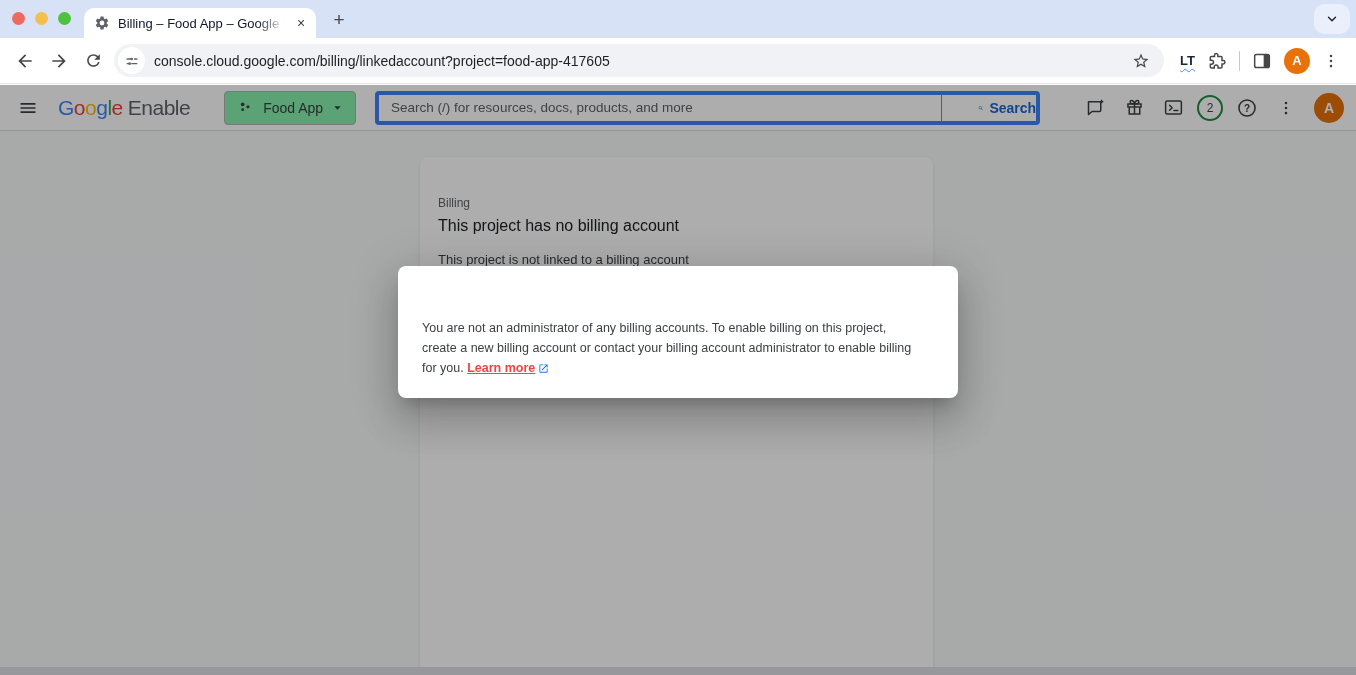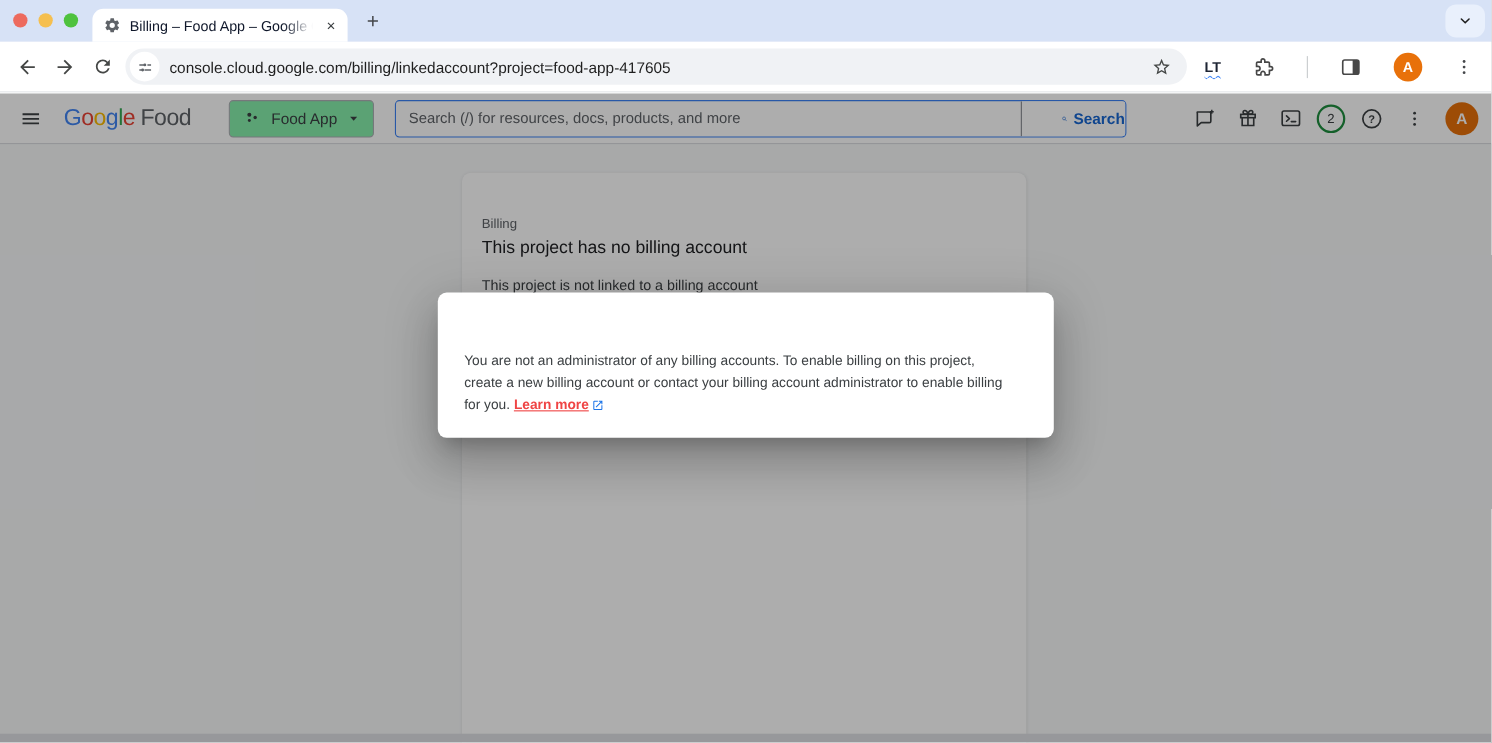--- a/index.html
+++ b/index.html
@@ -28,41 +28,41 @@
   
   .toolbar { position:absolute; top:38px; left:0; right:0; height:46px; background:#fff;
              border-bottom:1px solid #e3e5e8; display:flex; align-items:center; padding:0 8px; }
   .nav-btn { width:34px; height:34px; display:grid; place-items:center; border-radius:50%; cursor:pointer; flex:0 0 auto; }
   .omnibox { flex:1; height:33px; background:#f0f2f5; border-radius:17px; display:flex; align-items:center;
              margin:0 6px 0 4px; padding:0 10px 0 4px; min-width:0; }
   .site-chip { width:27px; height:27px; background:#fff; border-radius:50%; display:grid; place-items:center;
                cursor:pointer; flex:0 0 auto; }
   .url-text { font-size:14px; color:#1f1f1f; margin-left:9px; white-space:nowrap; overflow:hidden; }
   .bookmark-btn { margin-left:auto; width:26px; height:26px; display:grid; place-items:center; cursor:pointer; flex:0 0 auto; }
-  .trailing { display:flex; align-items:center; gap:29px; padding:0 8px 0 10px; flex:0 0 auto; }
+  .trailing { display:flex; align-items:center; gap:12px; padding:0 8px 0 10px; flex:0 0 auto; }
   .lt-badge { font-size:13px; font-weight:700; color:#1d2433;
               text-decoration:underline wavy #4c8df6 1px; text-underline-offset:3px; cursor:pointer; }
   .tool-divider { width:1px; height:20px; background:#c7cacd; }
   .chrome-avatar { width:26px; height:26px; border-radius:50%; background:#e8710a; color:#fff;
                    font-size:13px; font-weight:700; display:grid; place-items:center; cursor:pointer; }
 
   
   .page-region { position:absolute; top:85px; left:0; right:0; bottom:0; background:#f8f9fa; }
   .gcp-header { position:absolute; top:0; left:0; right:0; height:46px; background:#fff;
                 border-bottom:1px solid #dadce0; display:flex; align-items:center; }
   .hamburger { width:44px; height:44px; display:grid; place-items:center; margin-left:6px; cursor:pointer; }
   .gcp-logo { display:flex; align-items:baseline; font-size:21px; margin-left:8px; cursor:pointer; letter-spacing:-0.5px; }
   .gcp-logo .lg { font-weight:400; }
   .gcp-logo .lg:nth-child(1){ color:#4285f4; } .gcp-logo .lg:nth-child(2){ color:#ea4335; }
   .gcp-logo .lg:nth-child(3){ color:#fbbc04; } .gcp-logo .lg:nth-child(4){ color:#4285f4; }
   .gcp-logo .lg:nth-child(5){ color:#34a853; } .gcp-logo .lg:nth-child(6){ color:#ea4335; }
   .logo-suffix { color:#5f6368; margin-left:5px; }
   .project-chip { margin-left:34px; height:34px; border:1px solid #aeb1b6; border-radius:4px; background:#86efac;
                   display:flex; align-items:center; gap:9px; padding:0 12px; font-size:14px; color:#3c4043; cursor:pointer; }
-  .gcp-search { margin-left:19px; width:665px; height:34px; border:1px solid #3b82f6; border-radius:4px;
+  .gcp-search { margin-left:19px; width:665px; height:34px; border:4px solid #3b82f6; border-radius:4px;
                 background:#fff; display:flex; align-items:stretch; overflow:hidden; }
   .gcp-search input { flex:1; border:none; outline:none; font-family:"Liberation Sans",sans-serif;
                       font-size:13.5px; color:#202124; padding:0 12px; background:transparent; }
   .gcp-search input::placeholder { color:#5f6368; }
   .gcp-search-btn { border-left:1px solid #878b91; width:95px; display:flex; align-items:center; justify-content:center;
                     gap:6px; color:#1967d2; font-size:14px; font-weight:700; cursor:pointer; background:#fff;padding-left:36px; }
   .gcp-right { margin-left:auto; display:flex; align-items:center; gap:9px; padding-right:12px; }
   .gcp-icon-btn { width:30px; height:30px; display:grid; place-items:center; border-radius:50%; cursor:pointer; }
   .notif-ring { width:26px; height:26px; border:2px solid #1e8e3e; border-radius:50%; display:grid; place-items:center;
                 font-size:12px; color:#3c4043; cursor:pointer; }
@@ -187,21 +187,21 @@
           <path d="M3 6h18v2H3zM3 11h18v2H3zM3 16h18v2H3z"></path>
         </svg>
     </div>
     <div class="gcp-logo">
       <span class="lg">G</span>
         <span class="lg">o</span>
         <span class="lg">o</span>
         <span class="lg">g</span>
         <span class="lg">l</span>
         <span class="lg">e</span>
-      <span class="logo-suffix">Food</span>
+      <span class="logo-suffix">Enable</span>
     </div>
 
     <div class="project-chip">
       <svg width="17" height="17" viewBox="0 0 24 24" fill="#3c4043">
           <circle cx="8" cy="7.5" r="2.6"></circle>
           <circle cx="8" cy="15" r="1.9"></circle>
           <circle cx="15.5" cy="11" r="2.2"></circle>
         </svg>
       <span>Food App</span>
       <svg width="11" height="11" viewBox="0 0 24 24" fill="#3c4043">

